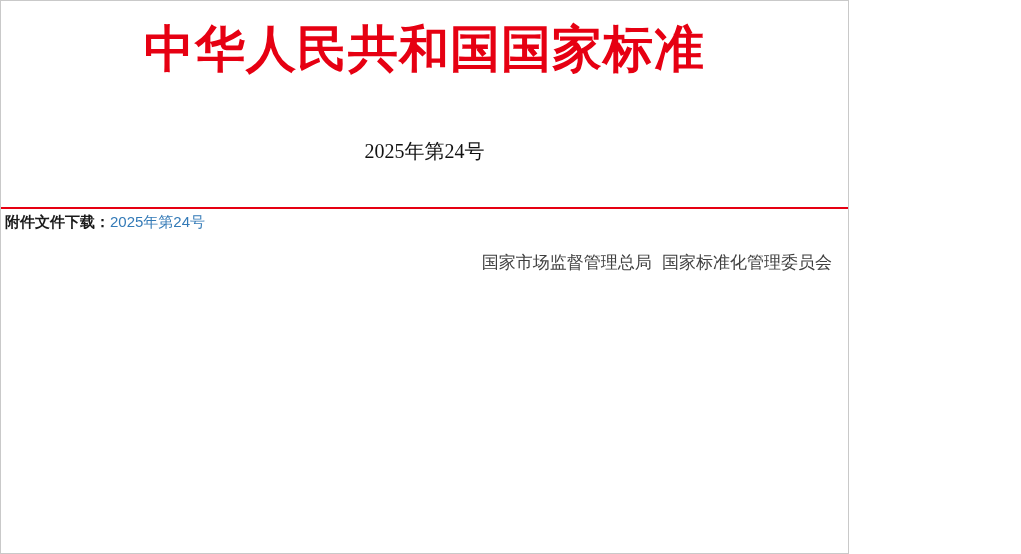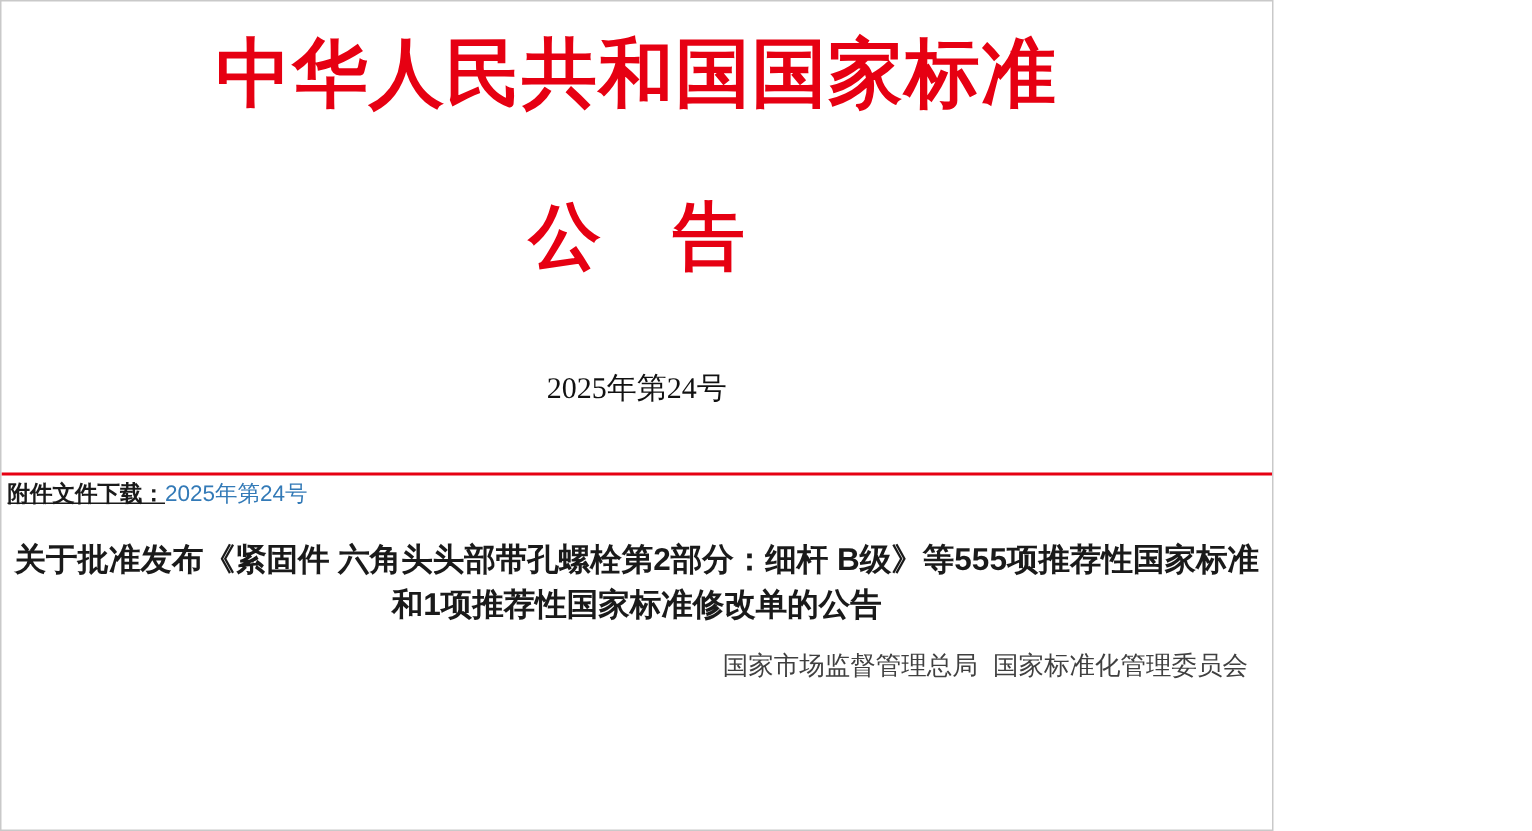--- a/index.html
+++ b/index.html
@@ -50,21 +50,20 @@
   .attachment-bar {
     margin-top: 45px;
     border-top: 2px solid #e60012;
     padding: 3px 4px 5px 4px;
     font-size: 15px;
     line-height: 20px;
   }
   .attachment-label {
     font-weight: bold;
     color: #1a1a1a;
-    text-decoration: underline;
   }
   .attachment-link {
     color: #337ab7;
     text-decoration: none;
     cursor: pointer;
   }
   
   .announcement-heading {
     margin: 14px 8px 0 8px;
     font-size: 21px;
@@ -91,26 +90,24 @@
     text-align: right;
   }
 </style>
 </head>
 <body>
 
 <div class="page">
 
   <div class="masthead">
     <div class="masthead-title">中华人民共和国国家标准</div>
-    <div class="masthead-subtitle">公　告</div>
     <div class="doc-number">2025年第24号</div>
   </div>
 
   <div class="attachment-bar">
     <span class="attachment-label">附件文件下载：</span><a class="attachment-link">2025年第24号</a>
   </div>
 
-  <div class="announcement-heading">关于批准发布《紧固件 六角头头部带孔螺栓第2部分：细杆 B级》等555项推荐性国家标准和1项推荐性国家标准修改单的公告</div>
 
 
   <div class="signature">国家市场监督管理总局 国家标准化管理委员会</div>
 
 </div>
 
 </body></html>

